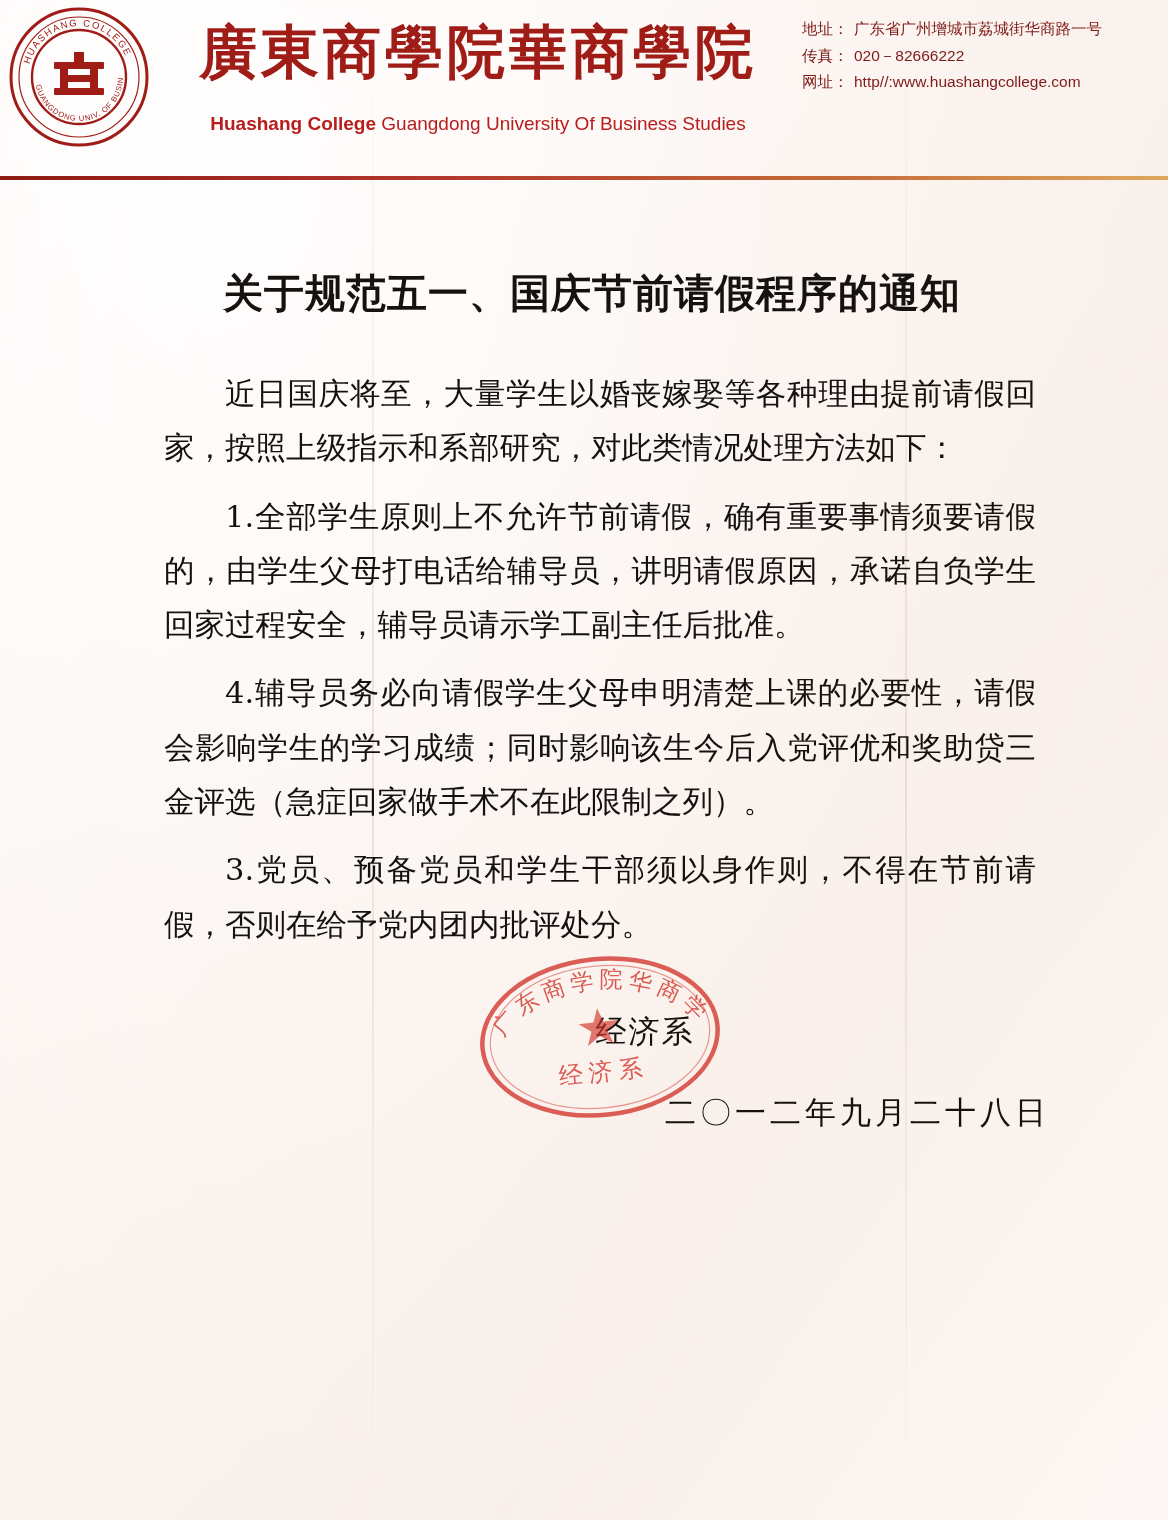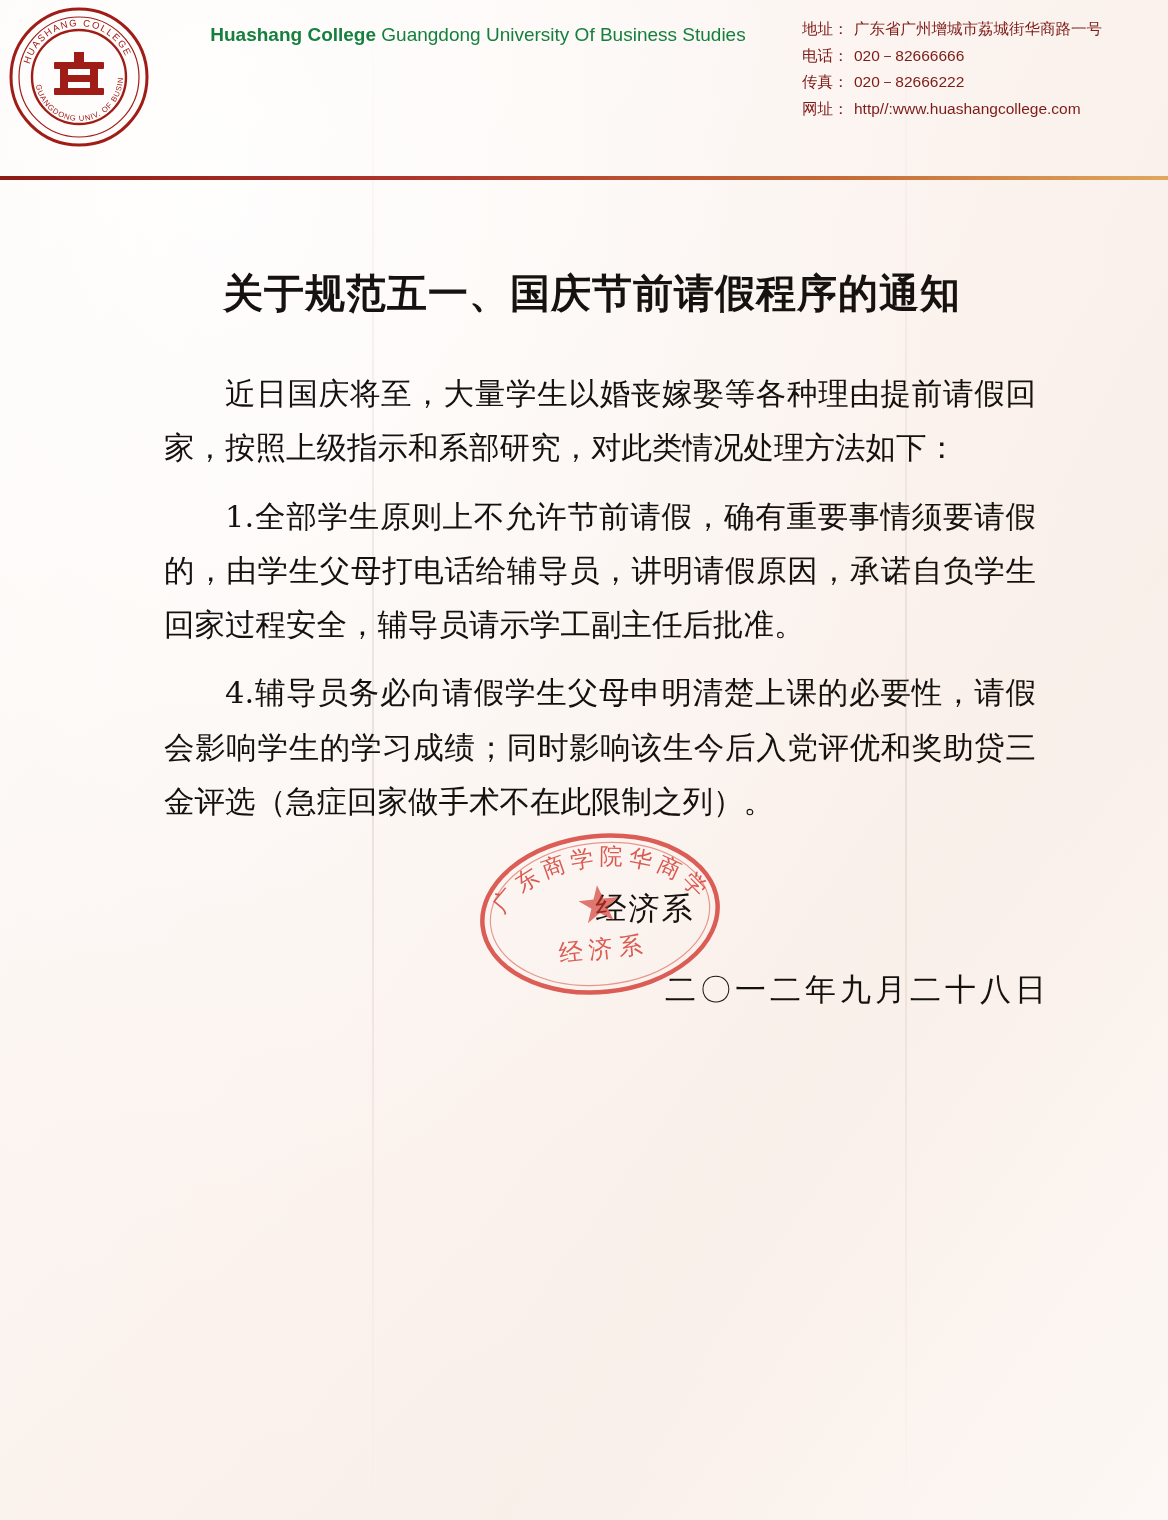--- a/index.html
+++ b/index.html
@@ -59,24 +59,24 @@
   .org-cn {
     font-family: "DejaVu Serif", serif;
     font-size: 58px;
     font-weight: bold;
     color: #a01c17;
     letter-spacing: 4px;
     line-height: 1.25;
     white-space: nowrap;
   }
   .org-en {
-    margin-top: 8px;
+    margin-top: 24px;
     font-family: "Liberation Sans", sans-serif;
     font-size: 19px;
-    color: #15803d;
+    color: #b91c1c;
     white-space: nowrap;
   }
   .org-en .en-strong { font-weight: bold; }
 
   .contact-block {
     position: absolute;
     right: 14px;
     top: 16px;
     width: 352px;
     font-family: "Liberation Sans", sans-serif;
@@ -193,51 +193,49 @@
         <rect x="46" y="56" width="50" height="7" rx="1"></rect>
         <rect x="46" y="82" width="50" height="7" rx="1"></rect>
         <rect x="52" y="56" width="8" height="33"></rect>
         <rect x="82" y="56" width="8" height="33"></rect>
         <rect x="60" y="69" width="22" height="7"></rect>
         <rect x="66" y="46" width="10" height="12"></rect>
       </g>
     </svg>
 
     <div class="org-names">
+      <div class="org-cn">廣東商學院華商學院</div>
       <div class="org-en"><span class="en-strong">Huashang College</span><span> Guangdong University Of Business Studies</span></div>
     </div>
 
     <div class="contact-block">
       <div class="contact-row">
         <span class="contact-label">地址：</span>
         <span class="contact-value">广东省广州增城市荔城街华商路一号</span>
-      </div>
-      <div class="contact-row">
-        <span class="contact-label">电话：</span>
-        <span class="contact-value">020－82666666</span>
       </div>
       <div class="contact-row">
         <span class="contact-label">传真：</span>
         <span class="contact-value">020－82666222</span>
       </div>
       <div class="contact-row">
         <span class="contact-label">网址：</span>
         <span class="contact-value">http//:www.huashangcollege.com</span>
       </div>
     </div>
 
     <div class="header-rule"></div>
   </div>
 
   <h1 class="doc-title">关于规范五一、国庆节前请假程序的通知</h1>
 
   <div class="doc-body">
     <p class="para">近日国庆将至，大量学生以婚丧嫁娶等各种理由提前请假回家，按照上级指示和系部研究，对此类情况处理方法如下：</p>
     <p class="para">1.全部学生原则上不允许节前请假，确有重要事情须要请假的，由学生父母打电话给辅导员，讲明请假原因，承诺自负学生回家过程安全，辅导员请示学工副主任后批准。</p>
     <p class="para">4.辅导员务必向请假学生父母申明清楚上课的必要性，请假会影响学生的学习成绩；同时影响该生今后入党评优和奖助贷三金评选（急症回家做手术不在此限制之列）。</p>
+    <p class="para">3.党员、预备党员和学生干部须以身作则，不得在节前请假，否则在给予党内团内批评处分。</p>
 
     <div class="signature-block">
 
       <svg class="stamp" viewBox="0 0 252 182">
         <ellipse cx="126" cy="91" rx="118" ry="78" fill="none" stroke="#d2352c" stroke-width="4.5" opacity="0.9"></ellipse>
         <ellipse cx="126" cy="91" rx="110" ry="71" fill="none" stroke="#d2352c" stroke-width="1.2" opacity="0.55"></ellipse>
         <path id="stampArc" d="M 24,95 A 104,66 0 0 1 228,95" fill="none"></path>
         <text font-family="'DejaVu Serif', serif" font-size="23" fill="#d2352c" letter-spacing="5" opacity="0.92">
           <textPath href="#stampArc" startOffset="6%">广东商学院华商学院</textPath>
         </text>

